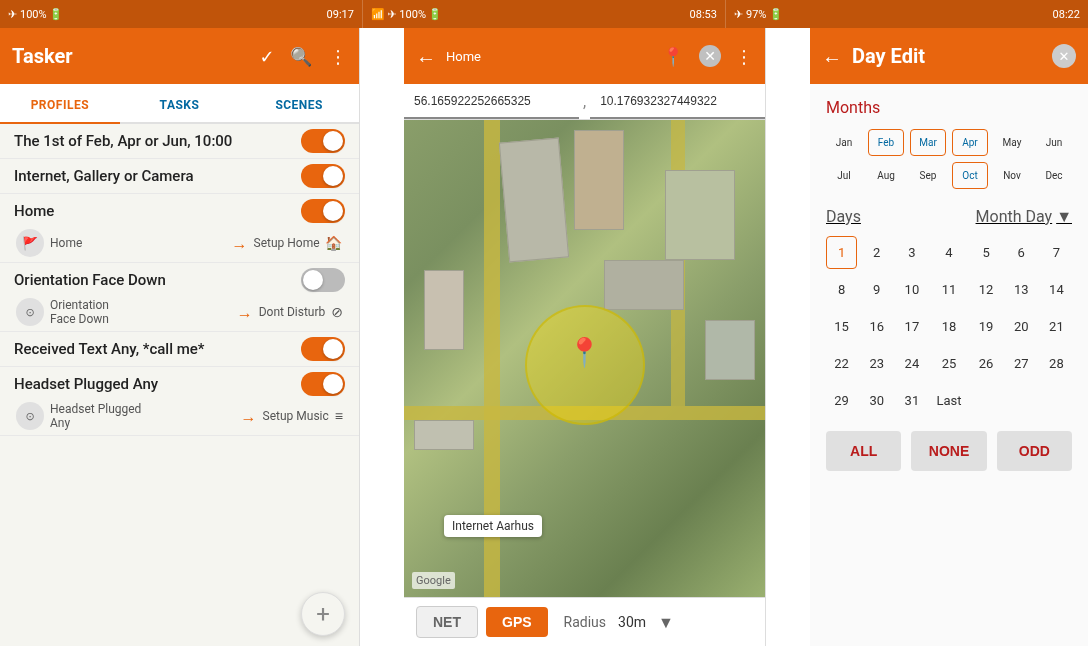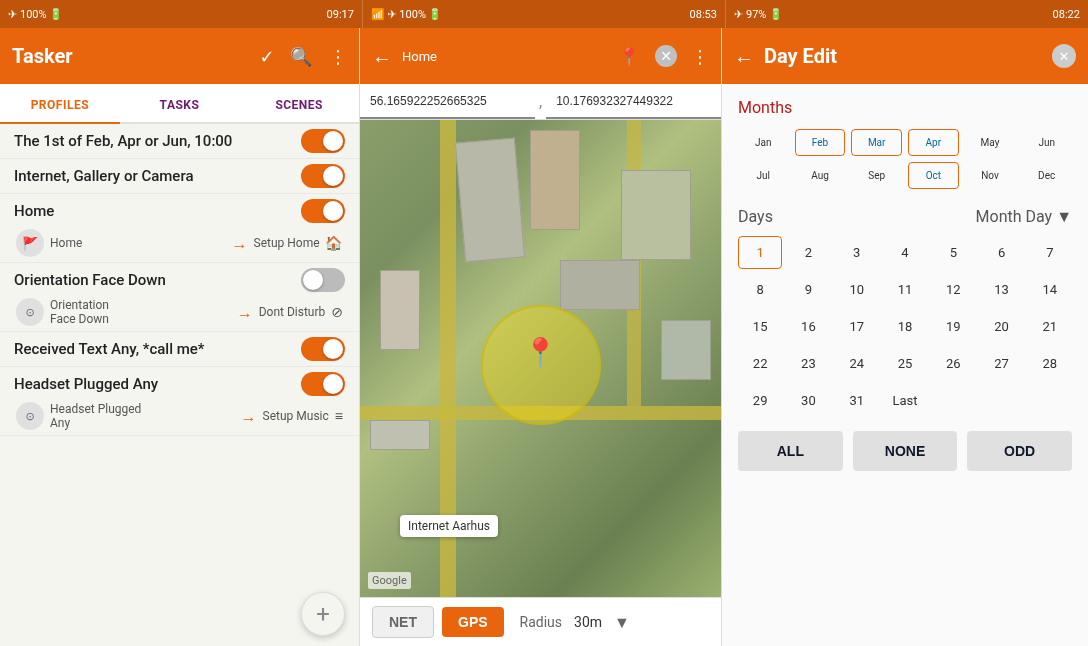--- a/index.html
+++ b/index.html
@@ -4,30 +4,30 @@
   <style>
     * { box-sizing: border-box; margin: 0; padding: 0; }
     body { width: 1088px; height: 646px; overflow: hidden; font-family: 'Roboto', Arial, sans-serif; display: flex; flex-direction: column; }
 
     
     .status-bars { display: flex; height: 28px; }
     .status-bar { flex: 1; background: #c0540a; display: flex; align-items: center; justify-content: space-between; padding: 10px 8px; font-size: 11px; color: white; }
     .status-bar.middle { border-left: 1px solid rgba(255,255,255,0.2); border-right: 1px solid rgba(255,255,255,0.2); }
 
     
-    .main-row { display: flex; flex: 1; overflow: hidden; }
+    .main-row { display: flex; flex: 1; overflow: hidden; gap: 44px; }
 
     
     .panel-tasker { width: 360px; display: flex; flex-direction: column; background: #f5f5f0; border-right: 1px solid #ddd; }
     .panel-header-tasker { background: #e8650e; color: white; display: flex; align-items: center; justify-content: space-between; padding: 0 12px; height: 56px; }
     .header-title { font-size: 20px; font-weight: bold; }
     .header-icons { display: flex; gap: 16px; }
     .header-icon { color: white; font-size: 18px; cursor: pointer; }
     .tabs-row { display: flex; border-bottom: 2px solid #e0e0e0; background: white; }
-    .tab { flex: 1; text-align: center; padding: 14px 0 10px; font-size: 12px; font-weight: bold; color: #701a75; cursor: pointer; letter-spacing: 0.5px; }
+    .tab { flex: 1; text-align: center; padding: 14px 0 10px; font-size: 12px; font-weight: bold; color: #0369a1; cursor: pointer; letter-spacing: 0.5px; }
     .tab.active { color: #e8650e; border-bottom: 2px solid #e8650e; margin-bottom: -2px; }
 
     
     .profiles-list { flex: 1; overflow-y: auto; }
     .profile-item { padding: 5px 14px; border-bottom: 1px solid #e8e8e8; }
     .profile-header { display: flex; align-items: center; justify-content: space-between; }
     .profile-name { font-size: 15px; color: #222; font-weight: 500; }
     .toggle { width: 44px; height: 24px; border-radius: 12px; background: #e8650e; position: relative; cursor: pointer; flex-shrink: 0; }
     .toggle.off { background: #bbb; }
     .toggle::after { content: ''; position: absolute; width: 20px; height: 20px; background: white; border-radius: 50%; top: 2px; right: 2px; box-shadow: 0 1px 3px rgba(0,0,0,0.3); }
@@ -88,30 +88,30 @@
 
     .day-content { padding: 14px 16px; flex: 1; }
     .section-title { font-size: 16px; color: #b91c1c; margin-bottom: 12px; }
 
     
     .months-grid { display: grid; grid-template-columns: repeat(6, 1fr); gap: 6px; margin-bottom: 18px; }
     .month-cell { padding: 7px 4px; text-align: center; font-size: 10px; color: #333; cursor: pointer; border-radius: 4px; border: 1px solid transparent; }
     .month-cell.selected { border: 1.5px solid #e8650e; color: #0369a1; }
 
     
-    .days-header { display: flex; align-items: flex-end; justify-content: space-between; margin-bottom: 10px; }
+    .days-header { display: flex; align-items: flex-end; justify-content: space-between; margin-bottom: 10px; text-decoration: underline; }
     .days-title { font-size: 16px; color: #555; }
     .days-dropdown { display: flex; align-items: center; gap: 4px; color: #555; font-size: 16px; cursor: pointer; }
 
     .days-grid { display: grid; grid-template-columns: repeat(7, 1fr); gap: 4px; margin-bottom: 14px; }
     .day-cell { padding: 8px 4px; text-align: center; font-size: 13px; color: #333; cursor: pointer; border-radius: 4px; border: 1px solid transparent; }
     .day-cell.selected { border: 1.5px solid #e8650e; color: #e8650e; }
 
     .day-actions { display: flex; gap: 10px; margin-top: 6px; }
-    .day-action-btn { flex: 1; padding: 12px; text-align: center; background: #e0e0e0; border-radius: 4px; font-size: 14px; font-weight: bold; color: #0f172a; cursor: pointer; border: none; }
+    .day-action-btn { flex: 1; padding: 12px; text-align: center; background: #e0e0e0; border-radius: 4px; font-size: 14px; font-weight: bold; color: #b91c1c; cursor: pointer; border: none; }
 
     
     .building { position: absolute; background: #c0c0b0; border: 1px solid #a0a090; }
   </style>
 </head>
 <body>
 
 <div class="status-bars">
   <div class="status-bar">
     <span>✈ 100% 🔋</span>

